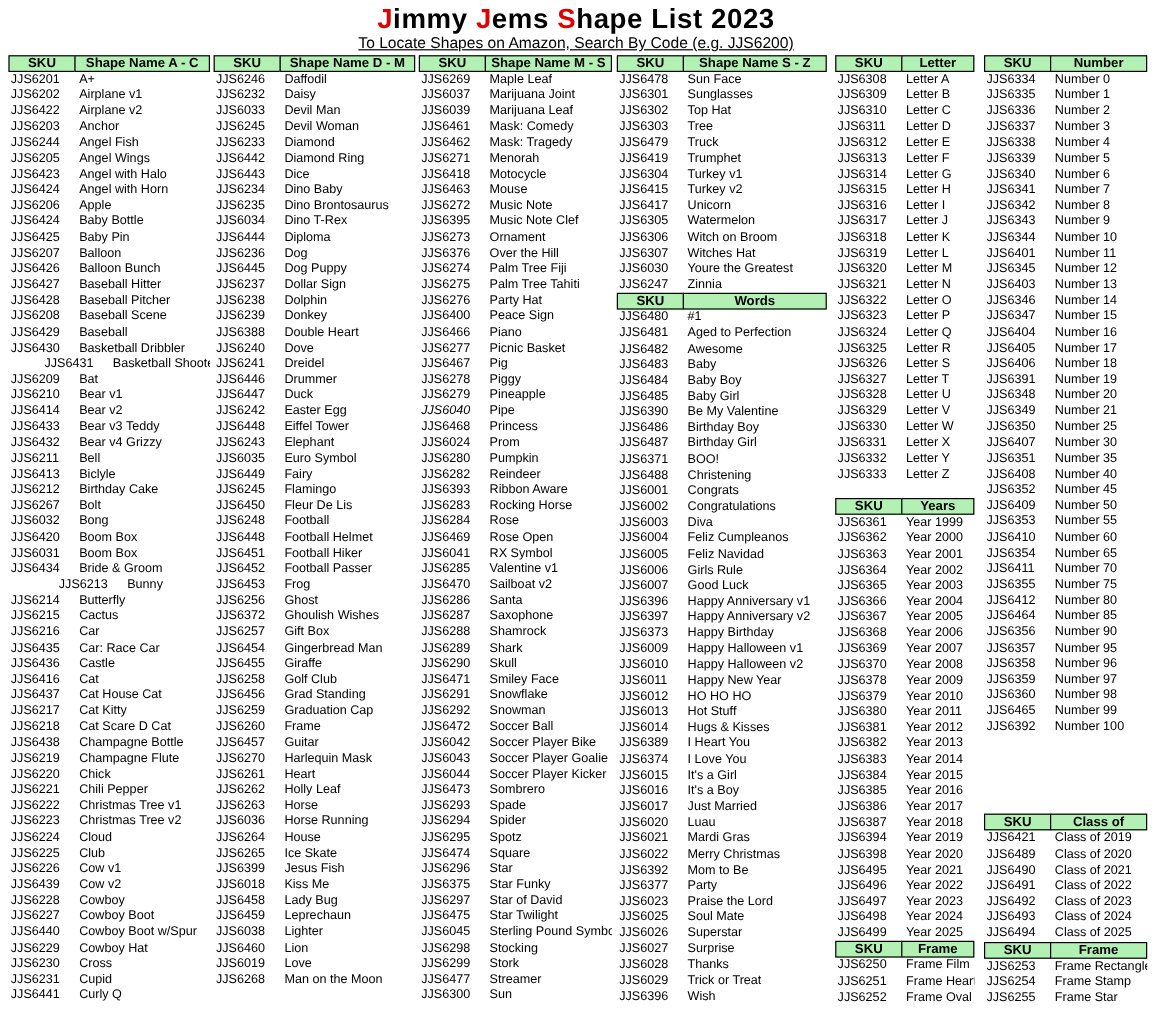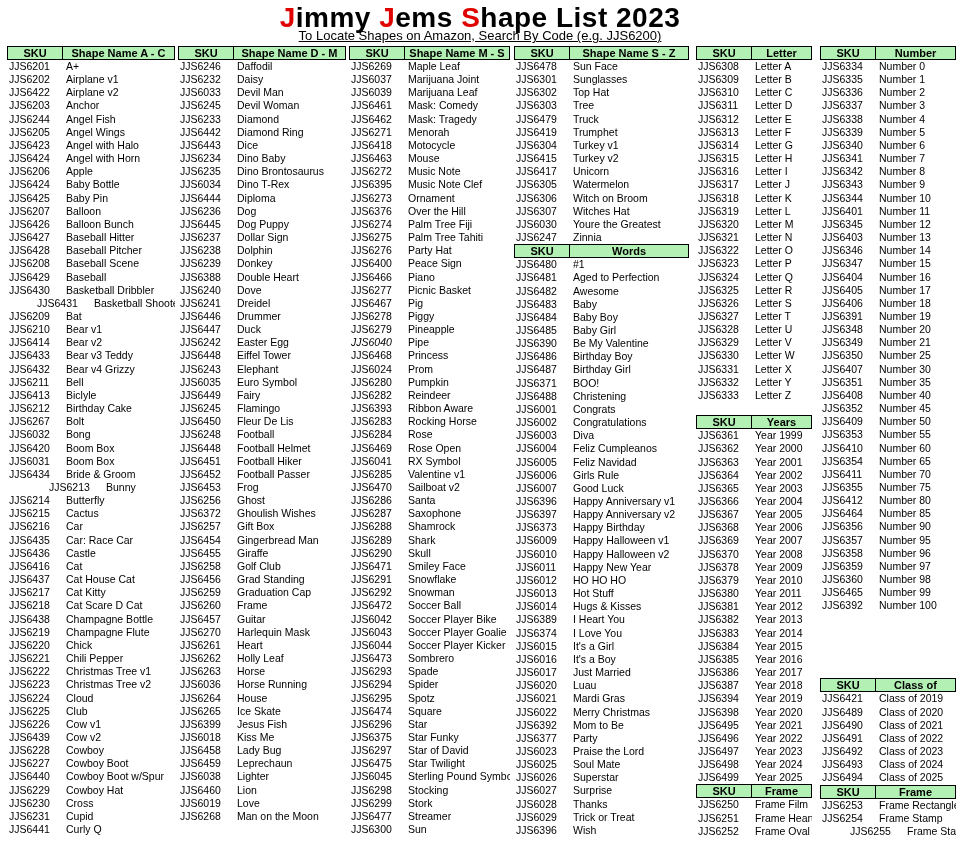--- a/index.html
+++ b/index.html
@@ -3,21 +3,21 @@
 <meta charset="utf-8">
 <style>
   * { margin: 0; padding: 0; box-sizing: border-box; }
   html, body { background: #ffffff; }
   body {
     width: 960px; height: 846px; overflow: hidden;
     font-family: "Liberation Sans", sans-serif; color: #000;
     --red: #e00000; --green: #b3f0b3;
   }
   .title {
-    text-align: center; font-size: 28px; font-weight: bold;
+    text-align: center; font-size: 23px; font-weight: bold;
     padding-top: 2px; letter-spacing: 0.5px; height: 28px;
   }
   .title .accent { color: var(--red); }
   .subtitle {
     text-align: center; font-size: 13px; text-decoration: underline;
     height: 17px;
   }
   .columns { display: flex; align-items: flex-start; padding-left: 7px; margin-top: 1px; }
   .col { flex: 0 0 auto; }
   .hdr { display: flex; height: 14px; }
@@ -1453,17 +1453,17 @@
       </div>
       <div class="row">
         <span class="sku" style="width: 56px;">JJS6253</span>
         <span class="name">Frame Rectangle</span>
       </div>
       <div class="row">
         <span class="sku" style="width: 56px;">JJS6254</span>
         <span class="name">Frame Stamp</span>
       </div>
       <div class="row">
-        <span class="sku" style="width: 56px; margin-left: 28px;">JJS6255</span>
+        <span class="sku" style="width: 56px;">JJS6255</span>
         <span class="name">Frame Star</span>
       </div>
     </div>
   </div>
 
 </body></html>

